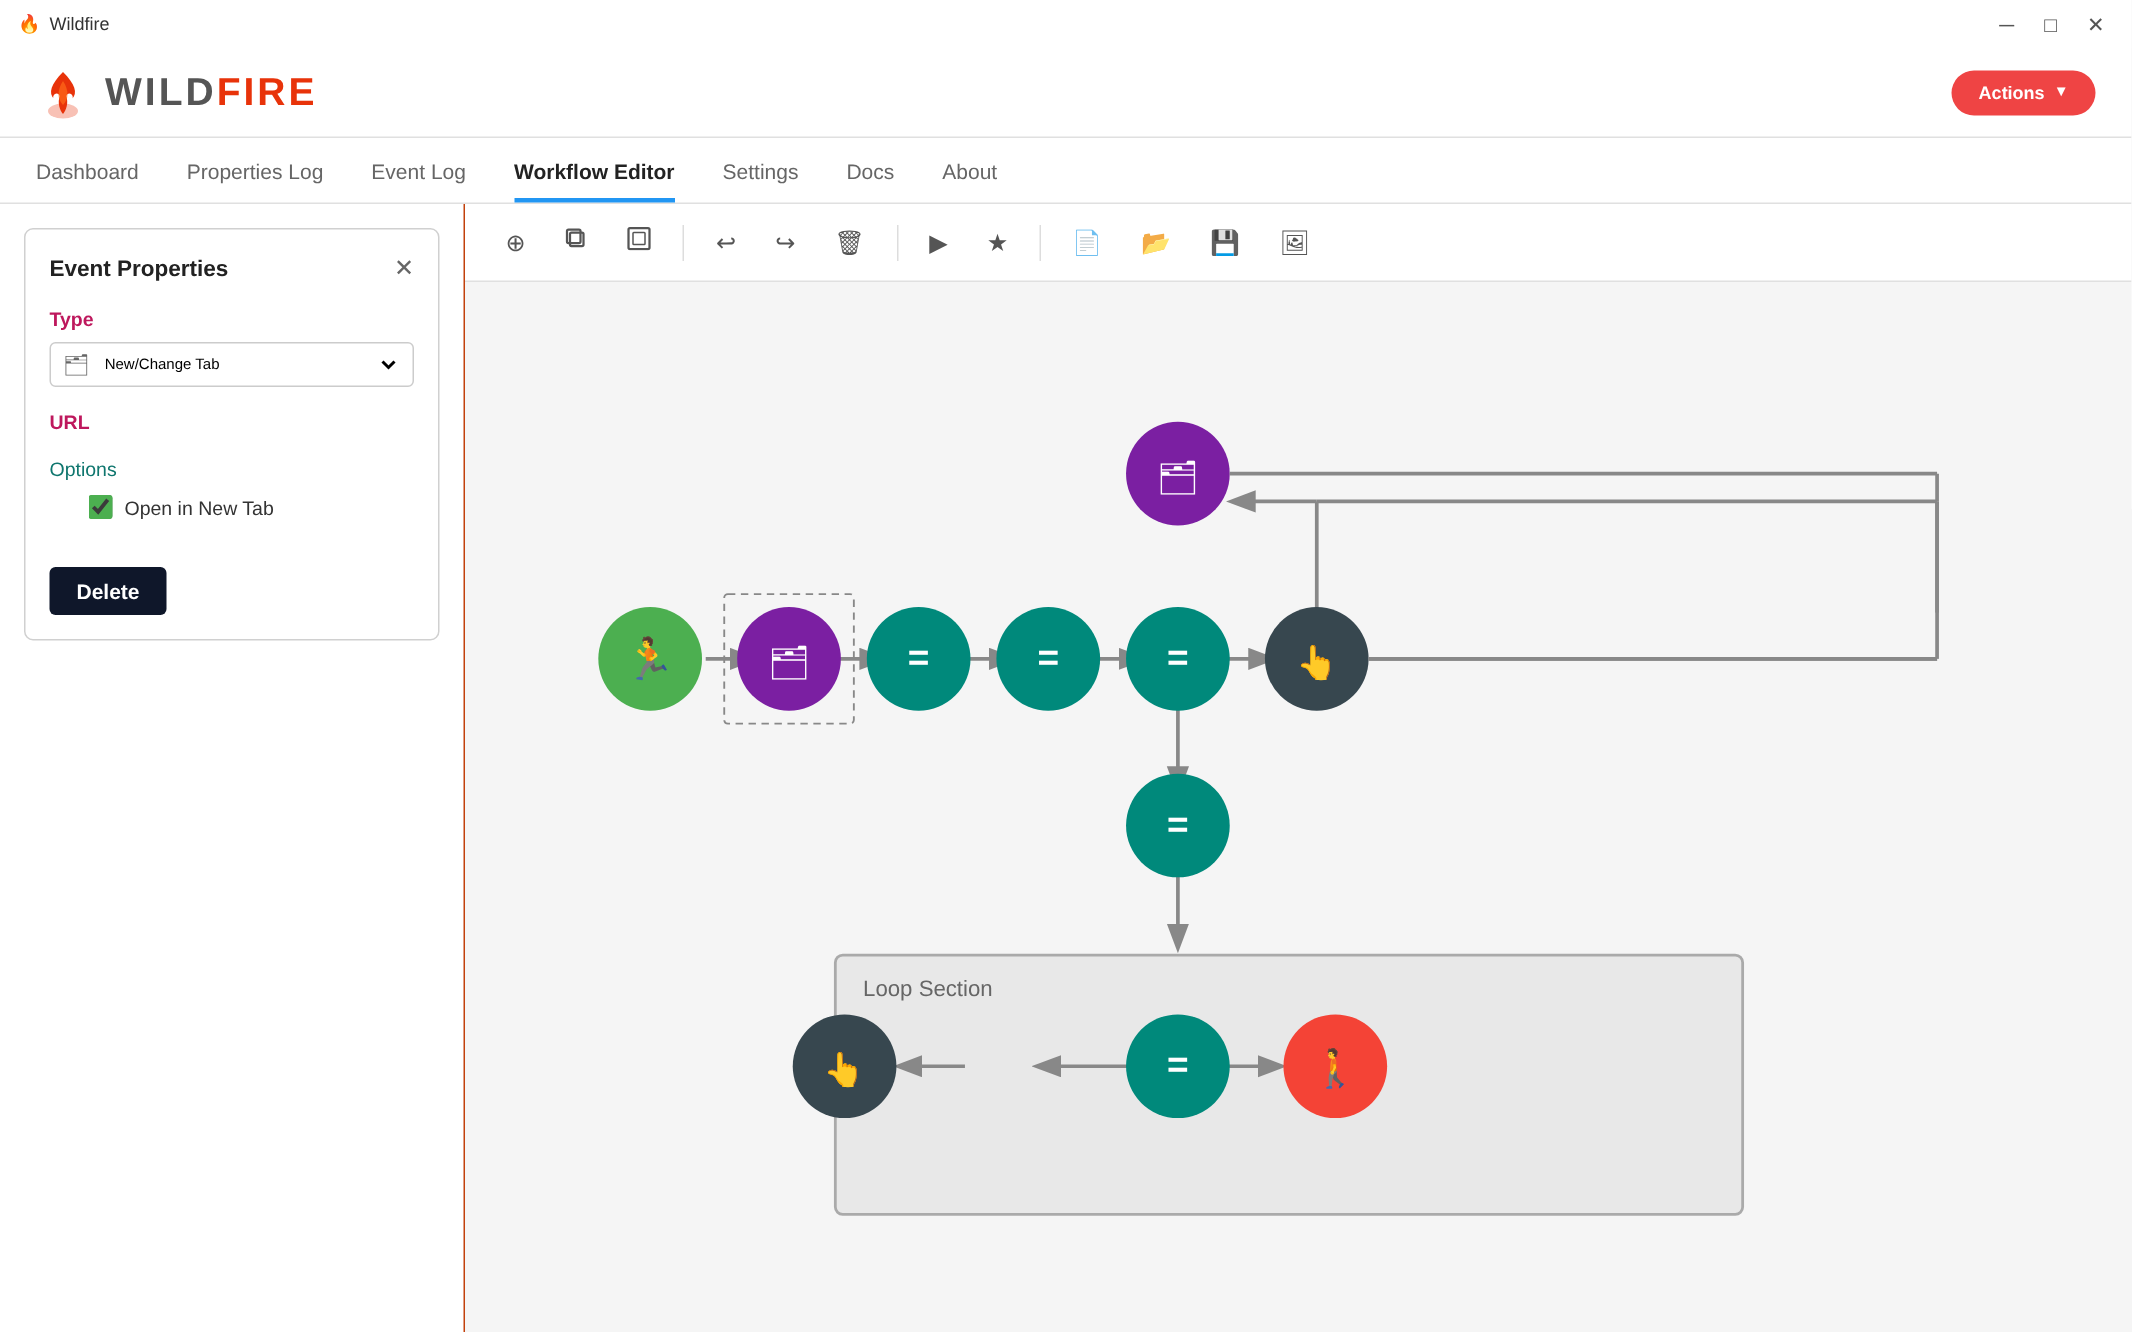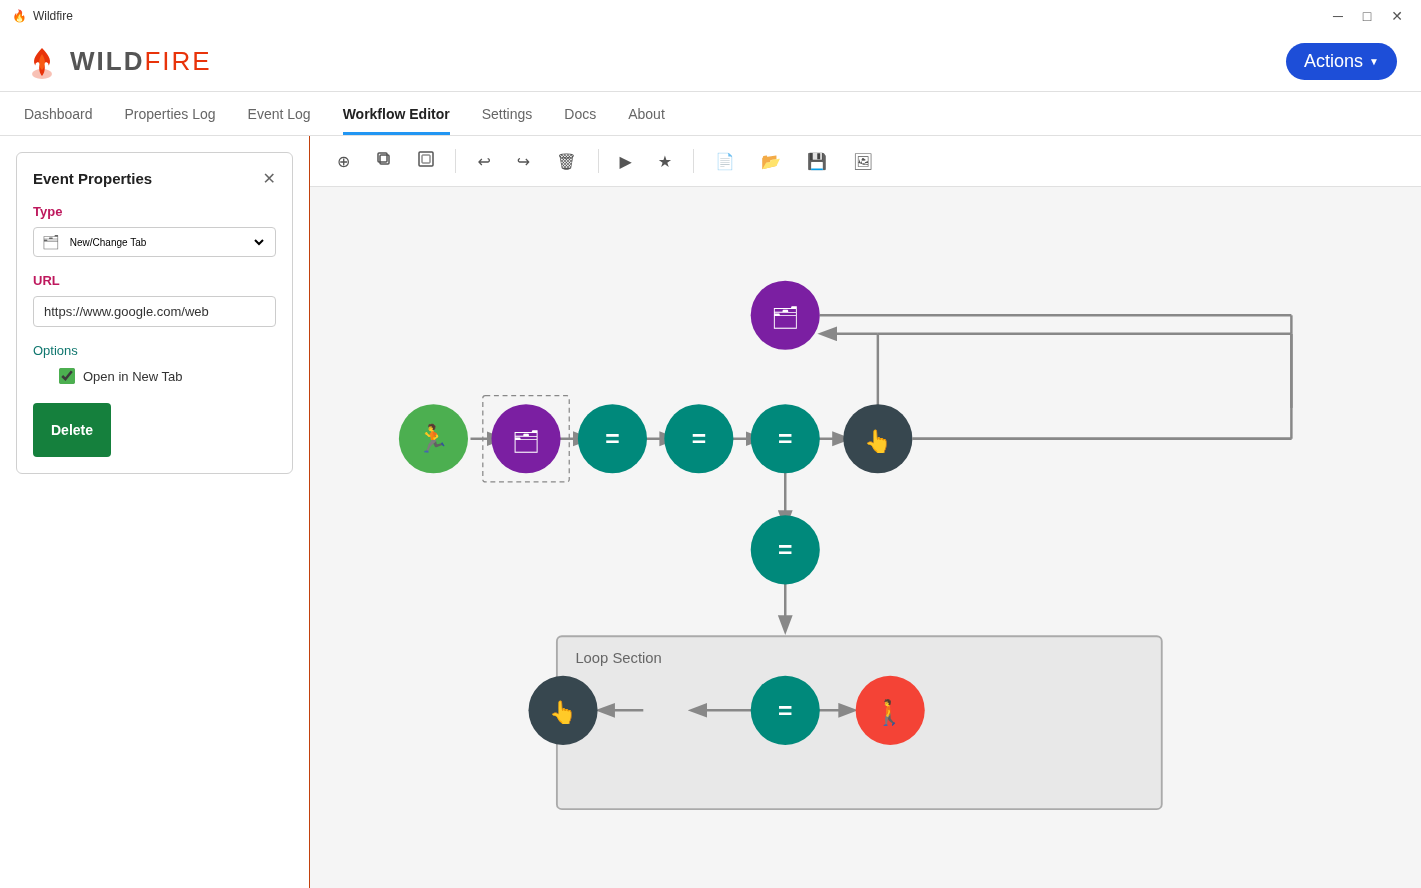--- a/index.html
+++ b/index.html
@@ -22,27 +22,27 @@
     .header {
       height: 60px;
       border-bottom: 1px solid #e0e0e0;
       display: flex;
       align-items: center;
       justify-content: space-between;
       padding: 0 24px;
     }
     .logo { display: flex; align-items: center; gap: 10px; }
     .actions-btn {
-      background: #1d4ed8;
+      background: #ef4444;
       color: white;
       border: none;
       border-radius: 20px;
       padding: 8px 18px;
-      font-size: 18px;
-      font-weight: 400;
+      font-size: 12px;
+      font-weight: 700;
       cursor: pointer;
       display: flex;
       align-items: center;
       gap: 6px;
     }
     .actions-btn::after { content: '▼'; font-size: 10px; }
 
     
     .nav {
       height: 44px;
@@ -124,29 +124,29 @@
       font-size: 13px;
       color: #333;
       outline: none;
     }
 
     .options-label { font-size: 13px; font-weight: 400; color: #0f766e; margin-bottom: 10px; }
     .checkbox-row { display: flex; align-items: center; gap: 8px; font-size: 13px; color: #333; margin-left: 26px; }
     .checkbox-row input[type="checkbox"] { accent-color: #4CAF50; width: 16px; height: 16px; }
 
     .delete-btn {
-      background: #15803d;
+      background: #0f172a;
       color: white;
       border: none;
       border-radius: 4px;
-      padding: 19px 18px;
+      padding: 8px 18px;
       font-size: 14px;
       font-weight: 600;
       cursor: pointer;
-      margin-top: 3px;
+      margin-top: 16px;
     }
 
     
     .canvas-area {
       flex: 1;
       display: flex;
       flex-direction: column;
       background: #f5f5f5;
     }
 
@@ -207,21 +207,21 @@
 </div>
 
 <div class="header">
   <div class="logo">
     <svg class="flame-svg" width="36" height="36" viewBox="0 0 36 36">
       <ellipse cx="18" cy="30" rx="10" ry="5" fill="#e8330a" opacity="0.3"></ellipse>
       <path d="M18 4 C10 12 8 18 12 22 C10 20 14 16 16 20 C14 24 16 30 18 32 C20 30 22 24 20 20 C22 16 26 20 24 22 C28 18 26 12 18 4Z" fill="#e8330a"></path>
       <path d="M18 10 C14 16 14 22 18 26 C22 22 22 16 18 10Z" fill="#ff6b1a" opacity="0.7"></path>
     </svg>
     <div>
-      <span style="color:#555; font-size:26px; font-weight:800; letter-spacing:2px;">WILD</span><span style="color:#e8330a; font-size:26px; font-weight:400; letter-spacing:2px;">FIRE</span>
+      <span style="color:#555; font-size:26px; font-weight:800; letter-spacing:2px;">WILD</span><span style="color:#e8330a; font-size:26px; font-weight:700; letter-spacing:2px;">FIRE</span>
     </div>
   </div>
   <button class="actions-btn">Actions</button>
 </div>
 
 <div class="nav">
   <a class="nav-item">Dashboard</a>
   <a class="nav-item">Properties Log</a>
   <a class="nav-item">Event Log</a>
   <a class="nav-item active">Workflow Editor</a>
@@ -248,21 +248,20 @@
             <option>Click</option>
             <option>Navigate</option>
             <option>Wait</option>
             <option>Extract</option>
           </select>
         </div>
       </div>
 
       <div class="field-group">
         <div class="field-label">URL</div>
-        <input type="text" class="text-input" value="https://www.google.com/web" style="">
       </div>
 
       <div class="field-group">
         <div class="options-label">Options</div>
         <div class="checkbox-row">
           <input type="checkbox" id="openNewTab" checked="" style="">
           <label for="openNewTab">Open in New Tab</label>
         </div>
       </div>
 

